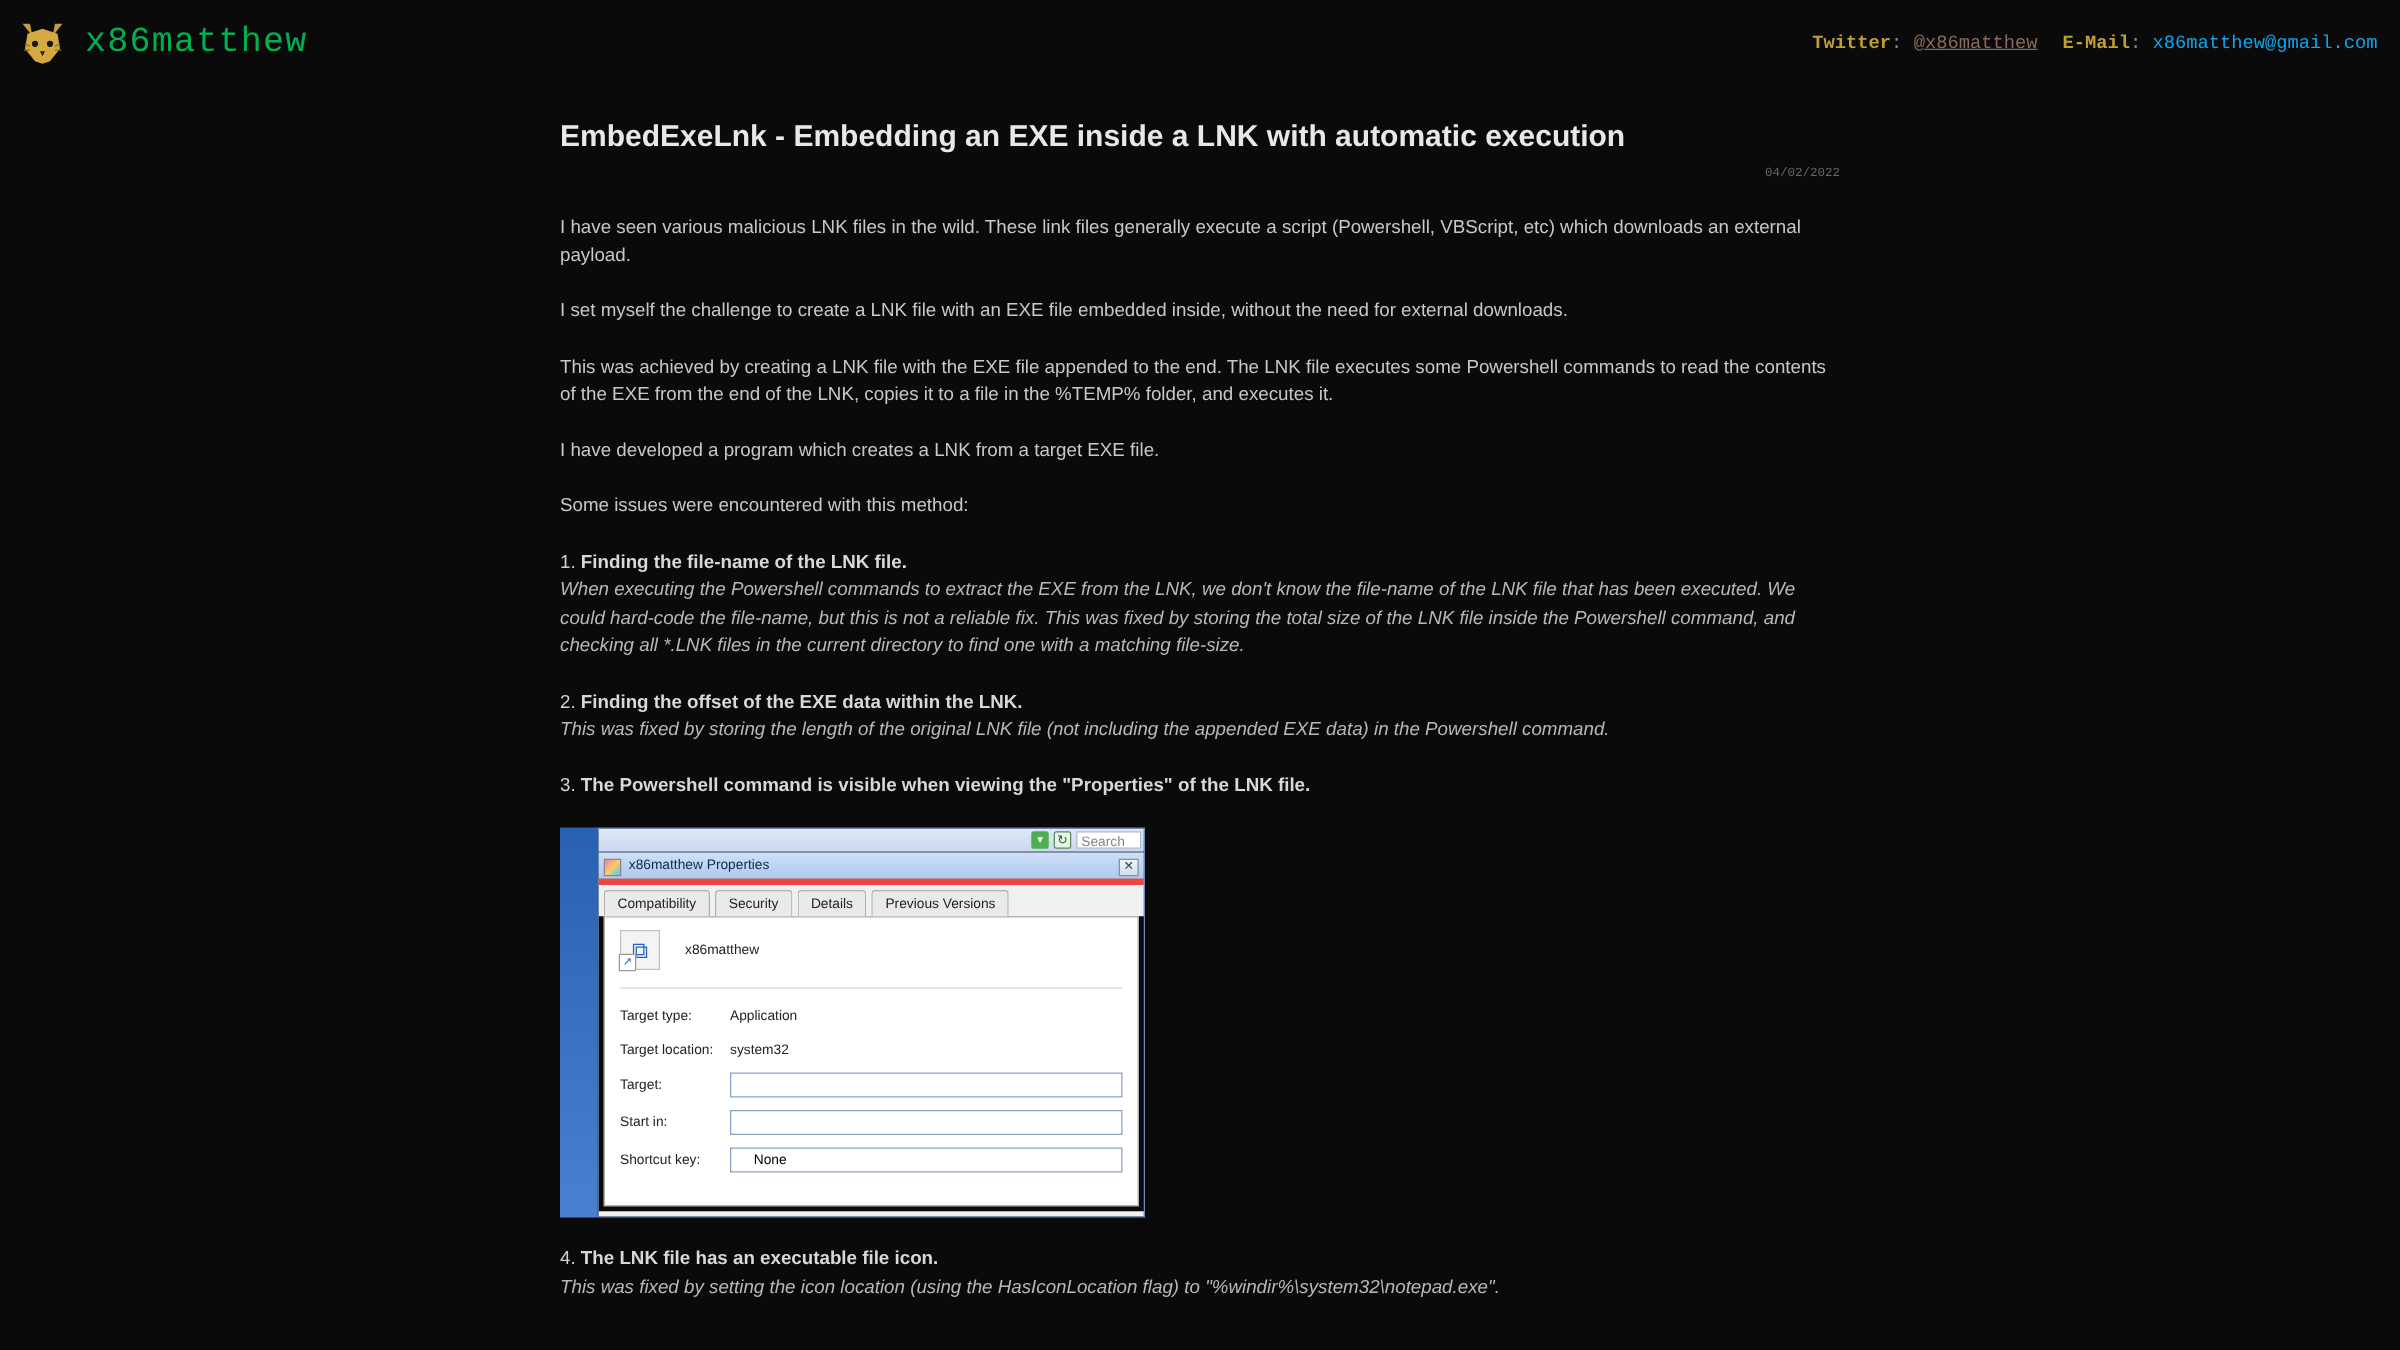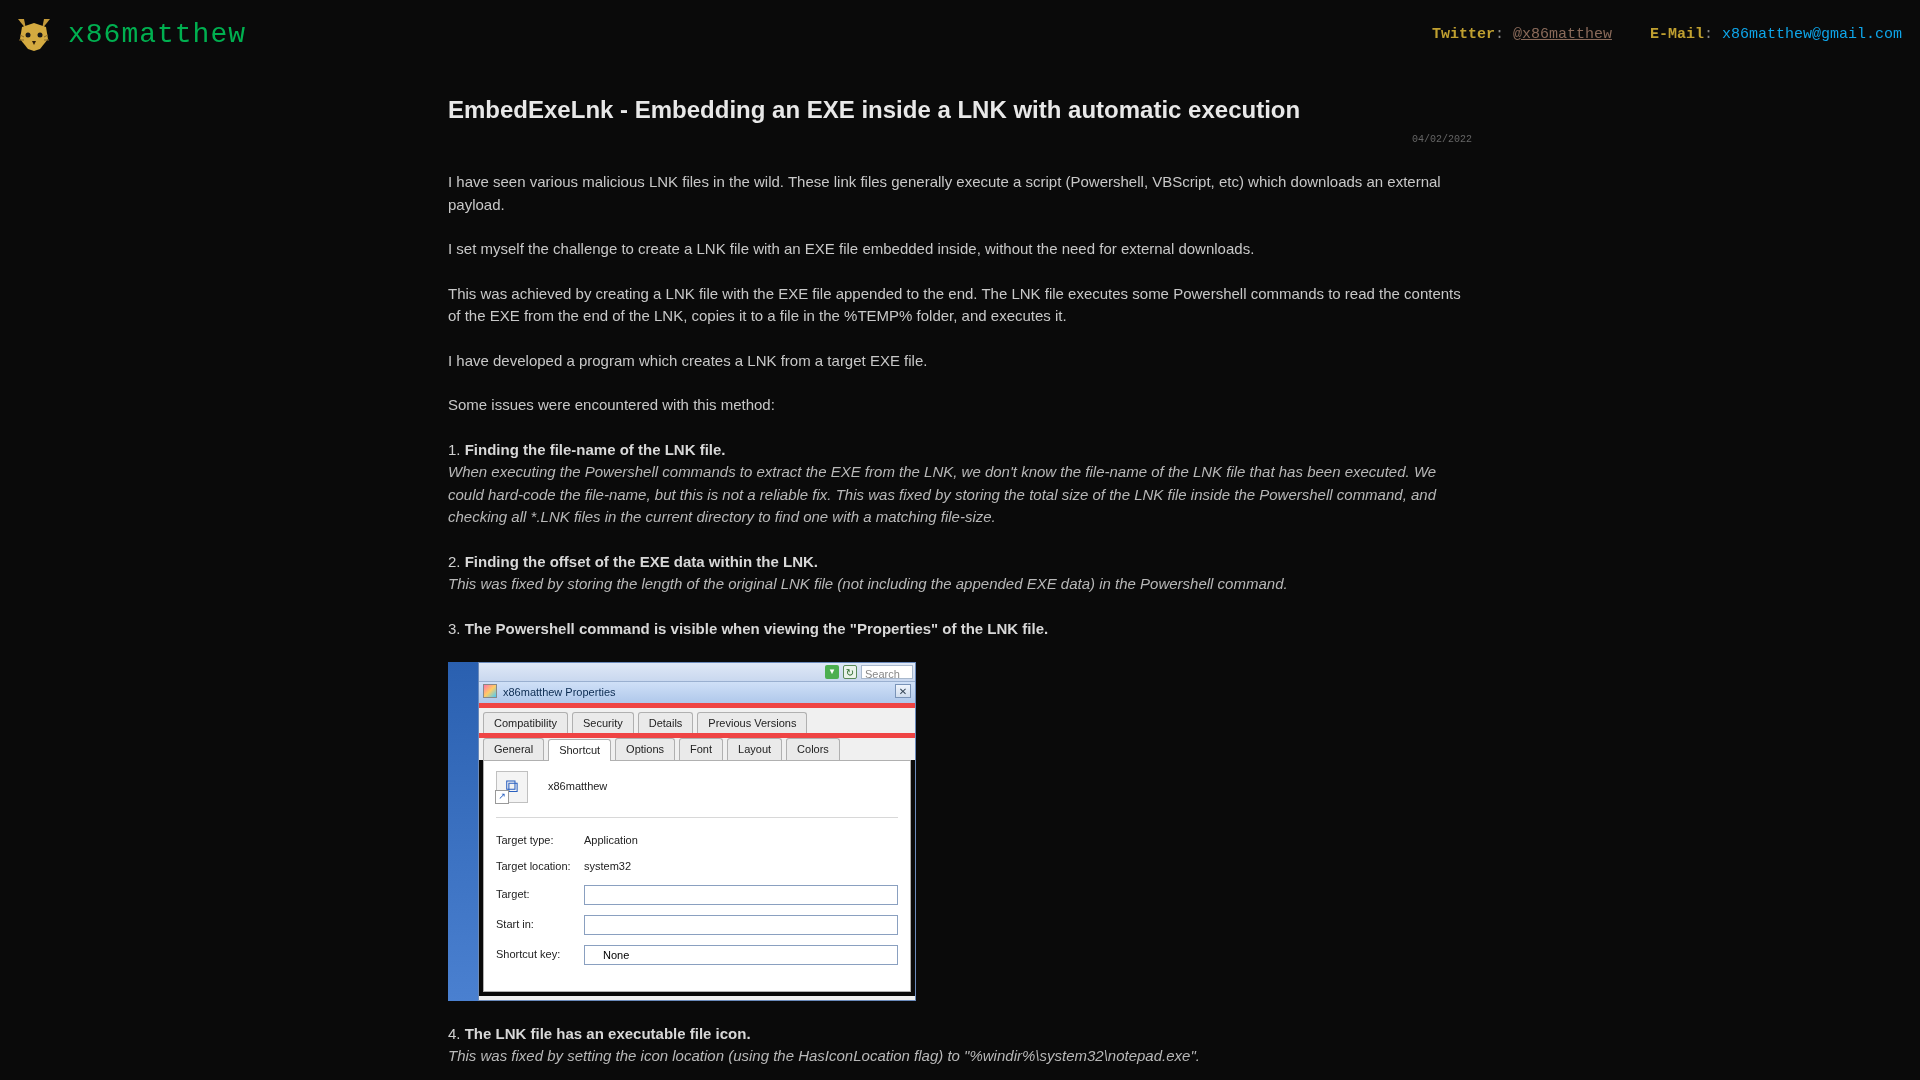--- a/index.html
+++ b/index.html
@@ -22,21 +22,21 @@
     align-items: center;
     gap: 14px;
   }
   .brand-name {
     color: #00b050;
     font-size: 28px;
     letter-spacing: 1px;
   }
   .contact {
     display: flex;
-    gap: 38px;
+    gap: 20px;
     color: #888;
     font-size: 15px;
     justify-content: flex-end;
   }
   .label-yellow { color: #c0a030; font-weight: bold; }
   .twitter-link { color: #8a6a5a; text-decoration: underline; }
   .email-val { color: #0ea5e9; }
   main {
     max-width: 1024px;
     margin: 0 auto;
@@ -86,21 +86,21 @@
     display:flex;align-items:center;justify-content:center;color:#2a6a2a;font-size:10px;
     background:#eaf3ea;
   }
   .explorer-top .search {
     flex:0 0 52px;background:#fff;border:1px solid #a8b8cc;height:14px;
     color:#888;padding:0 3px;overflow:hidden;
   }
   .titlebar {
     background: linear-gradient(to bottom, #cfe0f7, #b0c8eb);
     display: flex;
-    align-items: flex-start;
+    align-items: flex-end;
     padding: 2px 4px;
     border-top:1px solid #9ab0d0;
   }
   .titlebar .ticon {
     width:14px;height:14px;background:linear-gradient(135deg,#f7a,#fc6,#4cf);
     border:1px solid #888;margin-right:6px;
   }
   .titlebar .ttext { color:#0a2a50; flex:1; }
   .titlebar .closebtn {
     width:16px;height:14px;border:1px solid #7a94b8;background:linear-gradient(#f0f5fc,#d0ddee);
@@ -226,28 +226,20 @@
         <div class="ticon"></div>
         <div class="ttext">x86matthew Properties</div>
         <div class="closebtn">✕</div>
       </div>
       <div class="tabs-row">
         <div class="tab">Compatibility</div>
         <div class="tab">Security</div>
         <div class="tab">Details</div>
         <div class="tab">Previous Versions</div>
       </div>
-      <div class="tabs-row tabs-row2">
-        <div class="tab">General</div>
-        <div class="tab active">Shortcut</div>
-        <div class="tab">Options</div>
-        <div class="tab">Font</div>
-        <div class="tab">Layout</div>
-        <div class="tab">Colors</div>
-      </div>
       <div class="panel">
         <div class="name-row">
           <div class="shortcut-icon">⧉</div>
           <div>x86matthew</div>
         </div>
         <div class="field-row">
           <div class="flabel">Target type:</div>
           <div class="fval">Application</div>
         </div>
         <div class="field-row">

